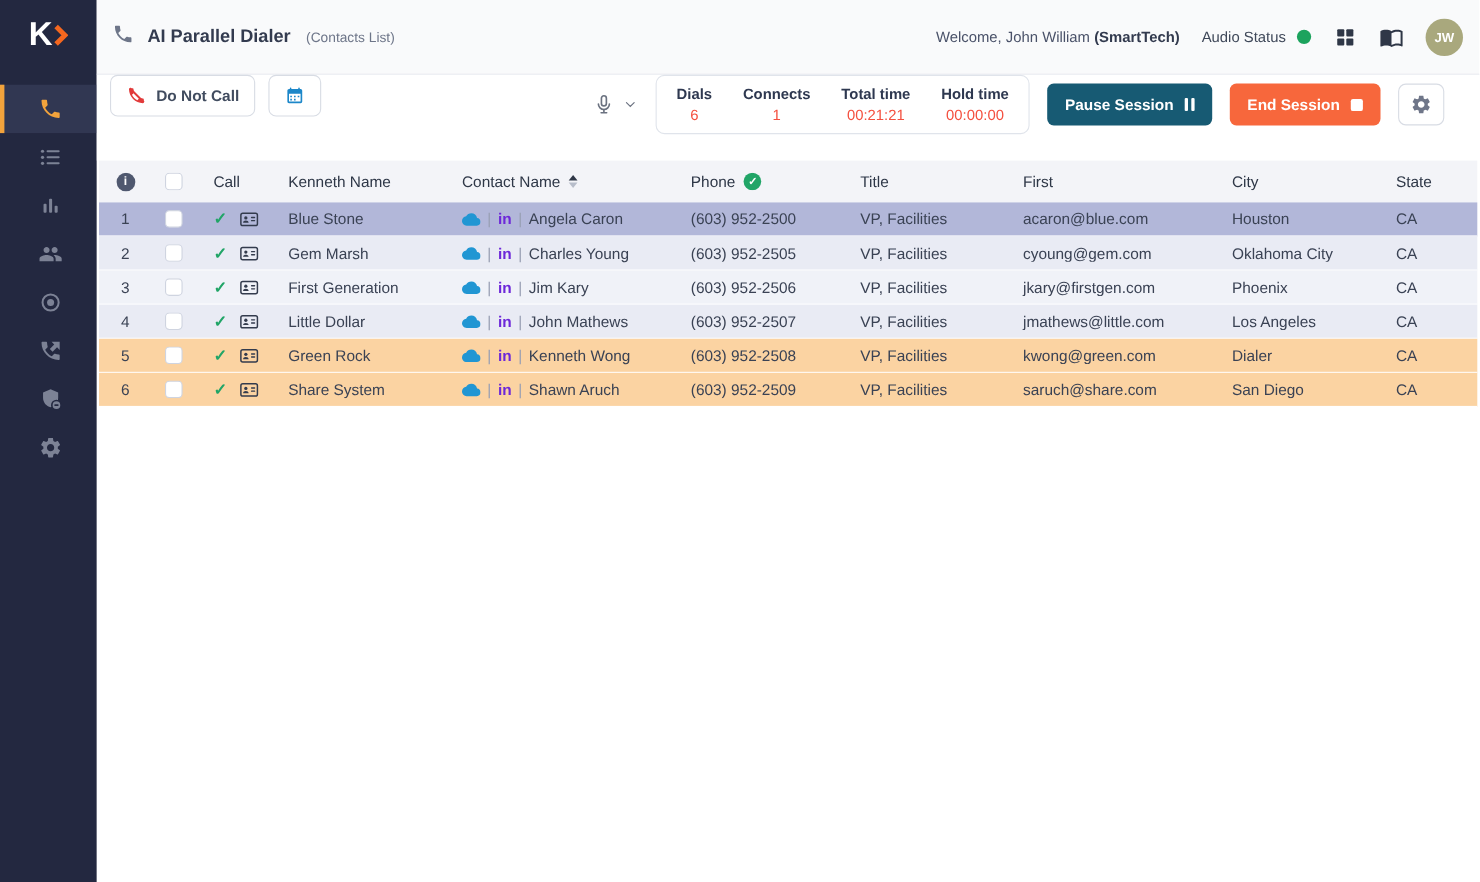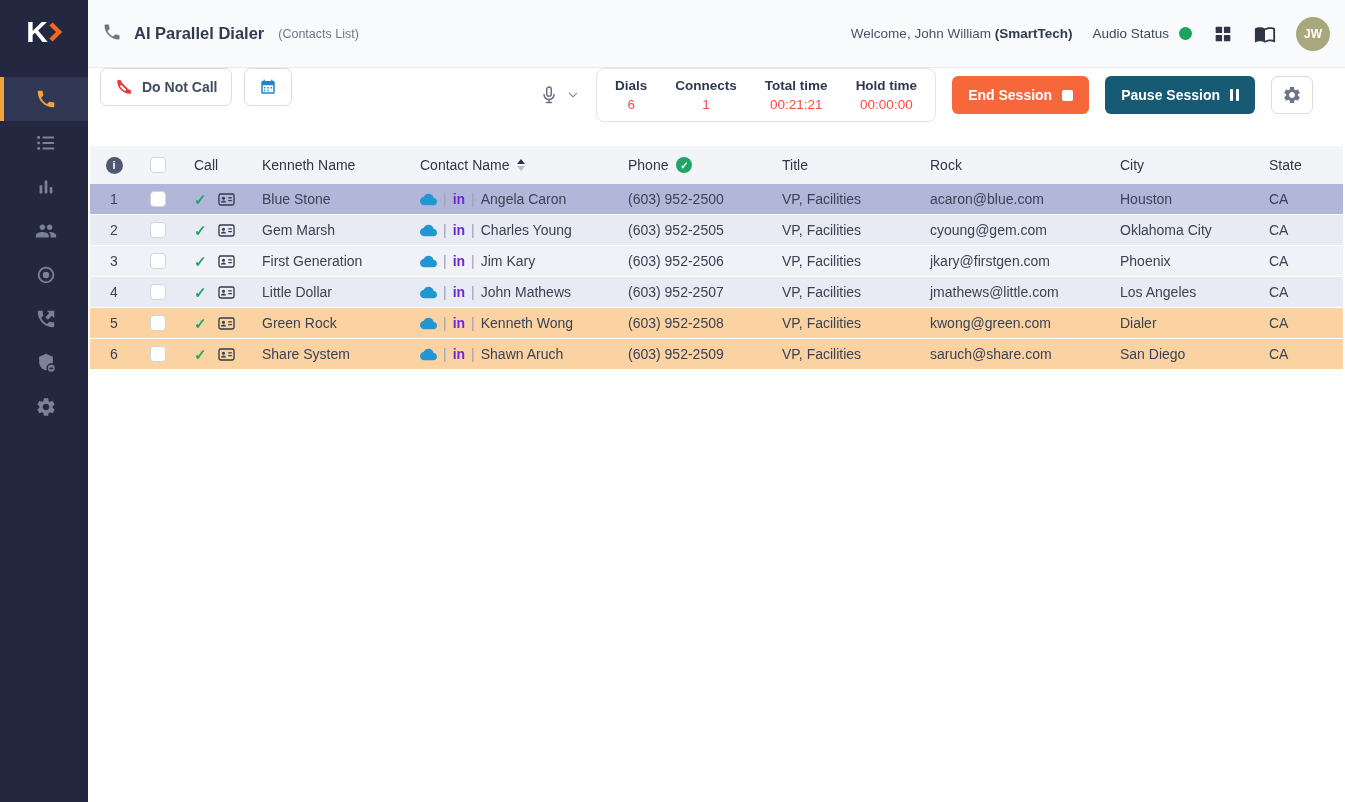--- a/index.html
+++ b/index.html
@@ -276,30 +276,30 @@
           </div>
           <div class="stat">
             <div class="lbl">Total time</div>
             <div class="val">00:21:21</div>
           </div>
           <div class="stat">
             <div class="lbl">Hold time</div>
             <div class="val">00:00:00</div>
           </div>
         </div>
-        <button class="btn-solid btn-end">
-          <span>End Session</span>
-          <span class="stop-ic"></span>
-        </button>
         <button class="btn-solid btn-pause">
           <span>Pause Session</span>
           <span class="pause-ic">
               <i></i>
               <i></i>
             </span>
+        </button>
+        <button class="btn-solid btn-end">
+          <span>End Session</span>
+          <span class="stop-ic"></span>
         </button>
         <button class="btn-outline btn-gear">
           <svg>
               <use href="#i-gear"></use>
             </svg>
         </button>
       </div>
     </div>
 
     <div class="table">
@@ -317,21 +317,21 @@
           <span class="sort">
               <span class="up"></span>
               <span class="dn"></span>
             </span>
         </div>
         <div class="c hflex">
           <span>Phone</span>
           <span class="verified">✓</span>
         </div>
         <div class="c">Title</div>
-        <div class="c">Rock</div>
+        <div class="c">First</div>
         <div class="c">City</div>
         <div class="c">State</div>
       </div>
 
       <div class="trow sel">
         <div class="c cen">1</div>
         <div class="c cen">
             <span class="checkbox"></span>
           </div>
         <div class="c callcell">

